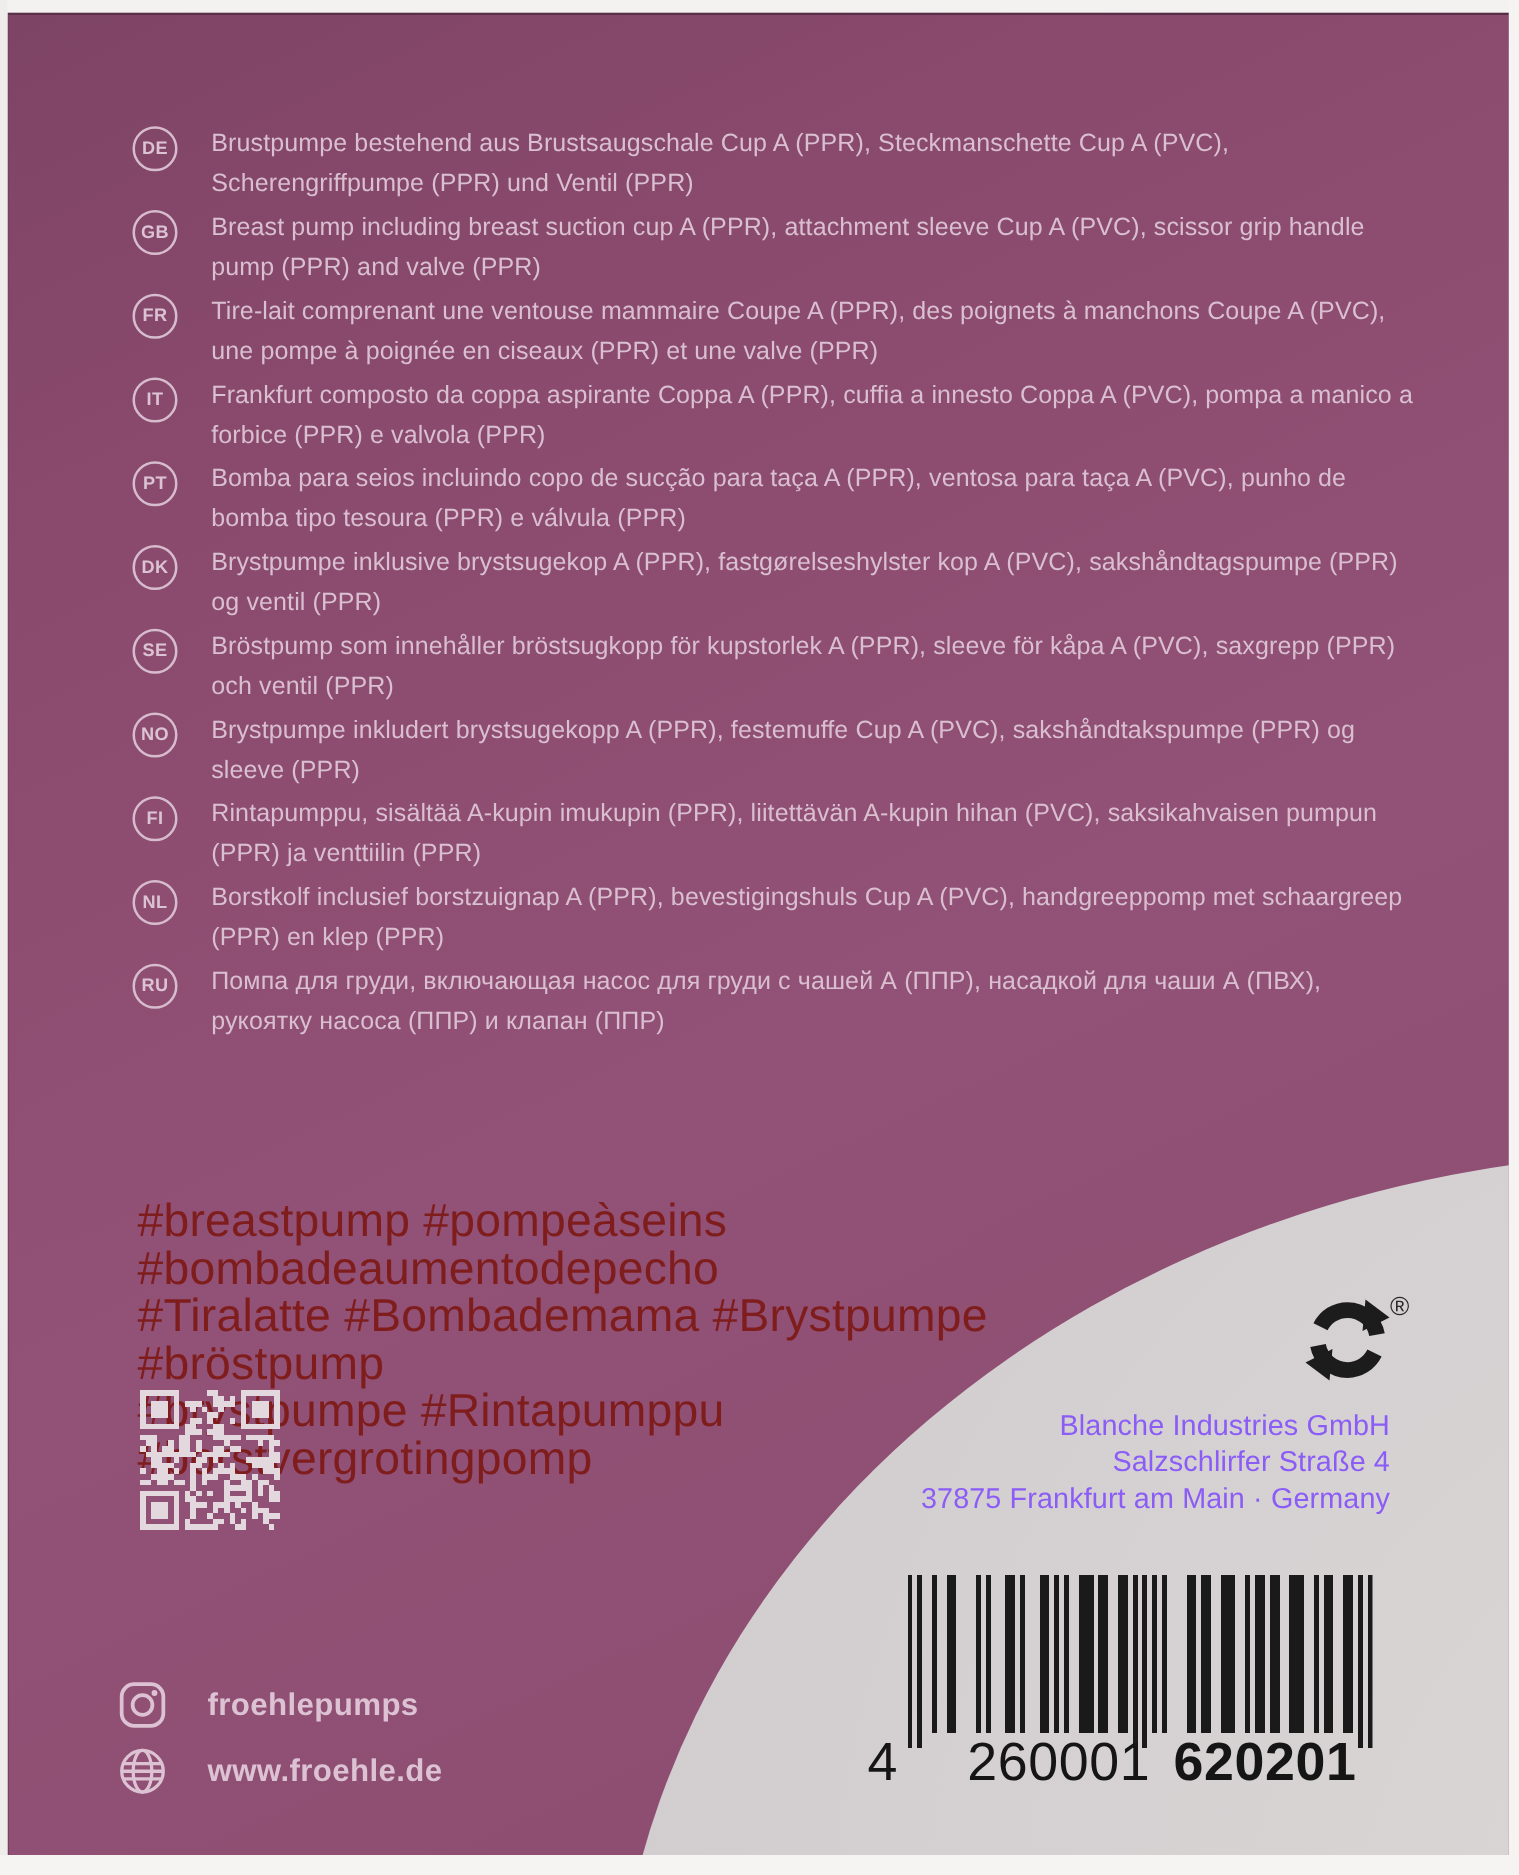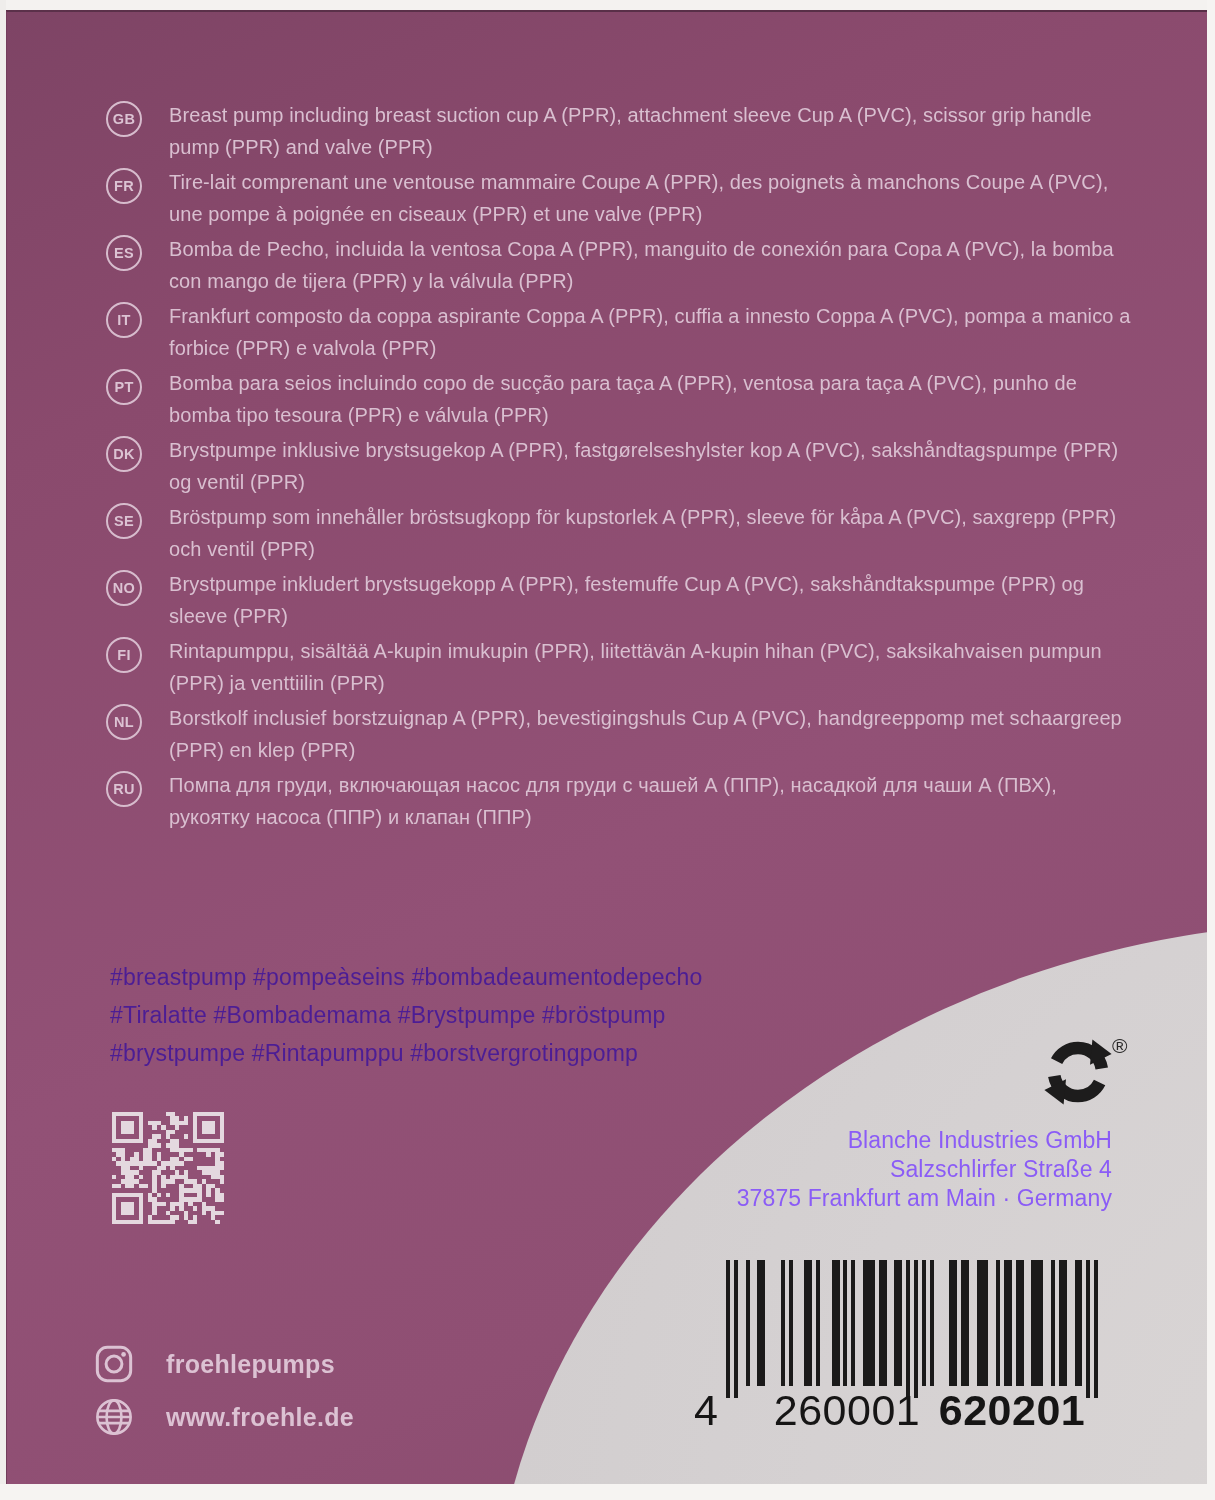--- a/index.html
+++ b/index.html
@@ -34,21 +34,21 @@
     flex:0 0 auto;width:32px;height:32px;border:2.5px solid #d7bccd;border-radius:50%;
     display:flex;align-items:center;justify-content:center;margin-top:1px;
     color:#dcc3d3;font-size:14.5px;font-weight:bold;letter-spacing:.3px;
   }
   .lang-text{
     margin:0 0 0 27px;width:965px;color:#d9bfd0;
     font-size:20px;line-height:31.5px;letter-spacing:.1px;
   }
   
   .hashtags{position:absolute;left:110px;top:958px;width:760px;}
-  .hashtags p{margin:0;color:#4c1d95;font-size:23px;line-height:38px;letter-spacing:.2px;}
+  .hashtags p{margin:0;color:#7f1d1d;font-size:37px;line-height:38px;letter-spacing:.2px;}
   
   .qr{position:absolute;left:112px;top:1112px;width:112px;height:112px;}
   
   .social{position:absolute;left:92px;top:1344px;}
   .social-row{display:flex;align-items:center;margin-bottom:12px;}
   .social-icon{flex:0 0 auto;width:44px;display:flex;justify-content:center;}
   .social-label{margin-left:30px;color:#dcc2d3;font-size:25px;font-weight:bold;letter-spacing:.3px;}
   
   .greendot{position:absolute;left:1042px;top:1036px;width:100px;height:76px;}
   .greendot .reg{position:absolute;left:70px;top:-2px;font-size:21px;color:#2b2a2a;}
@@ -75,35 +75,35 @@
 <body>
 
 <div class="photo">
   <div class="box">
     <div class="gray-curve"></div>
   </div>
 
   <div class="lang-list">
     <div class="lang-row">
       <span class="badge">
+          <span>DE</span>
+        </span>
+      <p class="lang-text">Brustpumpe bestehend aus Brustsaugschale Cup A (PPR), Steckmanschette Cup A (PVC), Scherengriffpumpe (PPR) und Ventil (PPR)</p>
+    </div>
+    <div class="lang-row">
+      <span class="badge">
           <span>GB</span>
         </span>
       <p class="lang-text">Breast pump including breast suction cup A (PPR), attachment sleeve Cup A (PVC), scissor grip handle pump (PPR) and valve (PPR)</p>
     </div>
     <div class="lang-row">
       <span class="badge">
           <span>FR</span>
         </span>
       <p class="lang-text">Tire-lait comprenant une ventouse mammaire Coupe A (PPR), des poignets à manchons Coupe A (PVC), une pompe à poignée en ciseaux (PPR) et une valve (PPR)</p>
-    </div>
-    <div class="lang-row">
-      <span class="badge">
-          <span>ES</span>
-        </span>
-      <p class="lang-text">Bomba de Pecho, incluida la ventosa Copa A (PPR),  manguito de conexión para Copa A (PVC), la bomba con mango de tijera (PPR) y la válvula (PPR)</p>
     </div>
     <div class="lang-row">
       <span class="badge">
           <span>IT</span>
         </span>
       <p class="lang-text">Frankfurt composto da coppa aspirante Coppa A (PPR), cuffia a innesto Coppa A (PVC), pompa a manico a forbice (PPR) e valvola (PPR)</p>
     </div>
     <div class="lang-row">
       <span class="badge">
           <span>PT</span>

